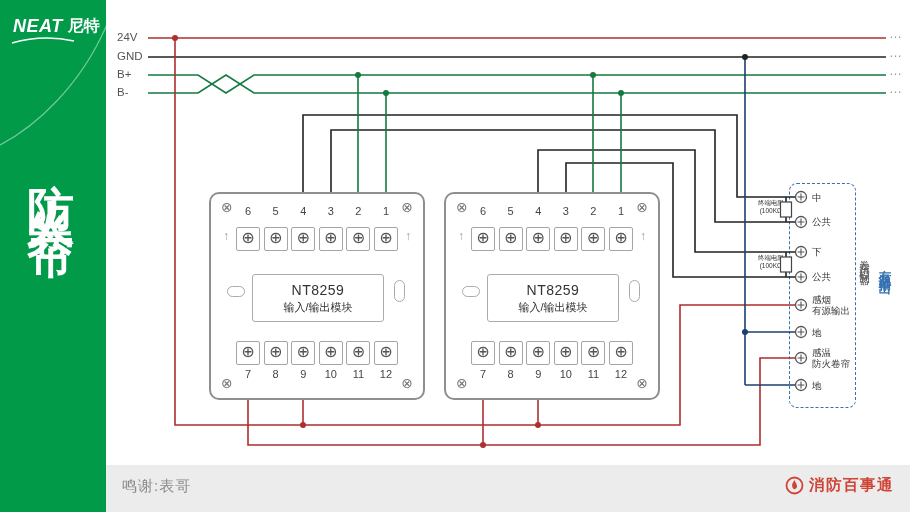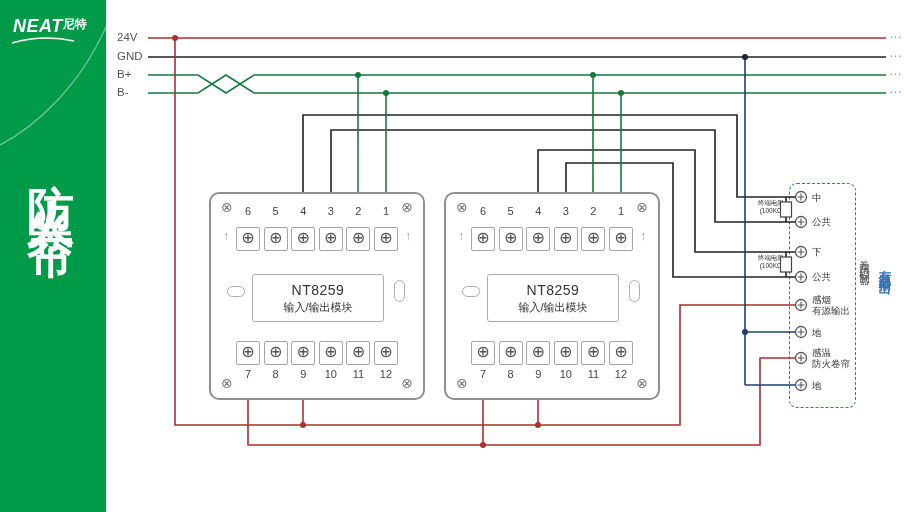--- a/index.html
+++ b/index.html
@@ -1,23 +1,23 @@
 <!DOCTYPE html>
 <html style="--brand_green: #009a49; --red: #ad2f2f; --green: #157a3f; --black: #222222; --navy: #1c3e6e; --blue: #3572b0; --logo_red: #cf4436;"><head>
 <meta charset="utf-8">
 <style>
   html,body{margin:0;padding:0;background:#fff;}
   #app{position:relative;width:910px;height:512px;background:#fff;overflow:hidden;
        font-family:"Liberation Sans","DejaVu Sans",sans-serif;}
 
   
   .sidebar{position:absolute;left:0;top:0;width:106px;height:512px;background:var(--brand_green);overflow:hidden;}
-  .logo{position:absolute;left:13px;top:16px;display:flex;align-items:flex-start;color:#fff;}
+  .logo{position:absolute;left:13px;top:16px;display:flex;align-items:center;color:#fff;}
   .logo .neat{font-size:18px;font-weight:bold;font-style:italic;letter-spacing:.5px;}
-  .logo .cn{font-size:12px;font-weight:bold;font-family:Liberation Mono, monospace;}
+  .logo .cn{font-size:16px;margin-left:5px;font-weight:bold;font-family:Liberation Mono, monospace;}
   .swoosh{position:absolute;left:11px;top:34px;}
   .deco-arc{position:absolute;left:0;top:0;}
   .vtitle{position:absolute;left:28px;top:146px;writing-mode:vertical-rl;font-size:47px;
           font-weight:600;color:#fff;letter-spacing:15px;line-height:1;}
 
   
   .footer{position:absolute;left:106px;right:0;top:465px;bottom:0;background:#ececec;}
   .credit{position:absolute;left:16px;top:12px;font-size:15px;color:#8a8a8a;letter-spacing:1px;}
   .brandmark{position:absolute;right:16px;top:10px;display:flex;align-items:center;gap:5px;}
   .brandmark .txt{font-size:15.5px;font-weight:bold;color:var(--logo_red);letter-spacing:1.5px;}
@@ -199,20 +199,30 @@
   <div class="ct-label" style="top:347px">感温
 防火卷帘</div>
   <div class="ct-label" style="top:380px">地</div>
   <div class="res-label" style="top:199px">终端电阻
 (100KΩ)</div>
   <div class="res-label" style="top:254px">终端电阻
 (100KΩ)</div>
   <div class="ctrl-name">卷帘门控制器</div>
   <div class="output-label">有源输出</div>
 
+  <div class="footer">
+    <div class="credit">鸣谢:表哥</div>
+    <div class="brandmark">
+      <svg width="19" height="19">
+        <circle cx="9.5" cy="9.5" r="8" fill="none" stroke="#cf4436" stroke-width="1.8"></circle>
+        <path d="M9.5,4 C8,6.5 6.8,8 7.2,10.2 C7.5,12 8.4,13 9.5,13.2 C11,13 12.3,11.6 12,9.8 C11.7,8 10.5,6.5 9.5,4 Z" fill="#cf4436"></path>
+      </svg>
+      <span class="txt">消防百事通</span>
+    </div>
+  </div>
 
   <svg class="wires" width="910" height="512">
 
     <g>
       <path class="w wr" d="M148,38 H886"></path>
       <path class="w wk" d="M148,57 H886"></path>
       <path class="w wg" d="M148,75 H198 L226,93 L254,75 H886"></path>
       <path class="w wg" d="M148,93 H198 L226,75 L254,93 H886"></path>
     </g>
 

